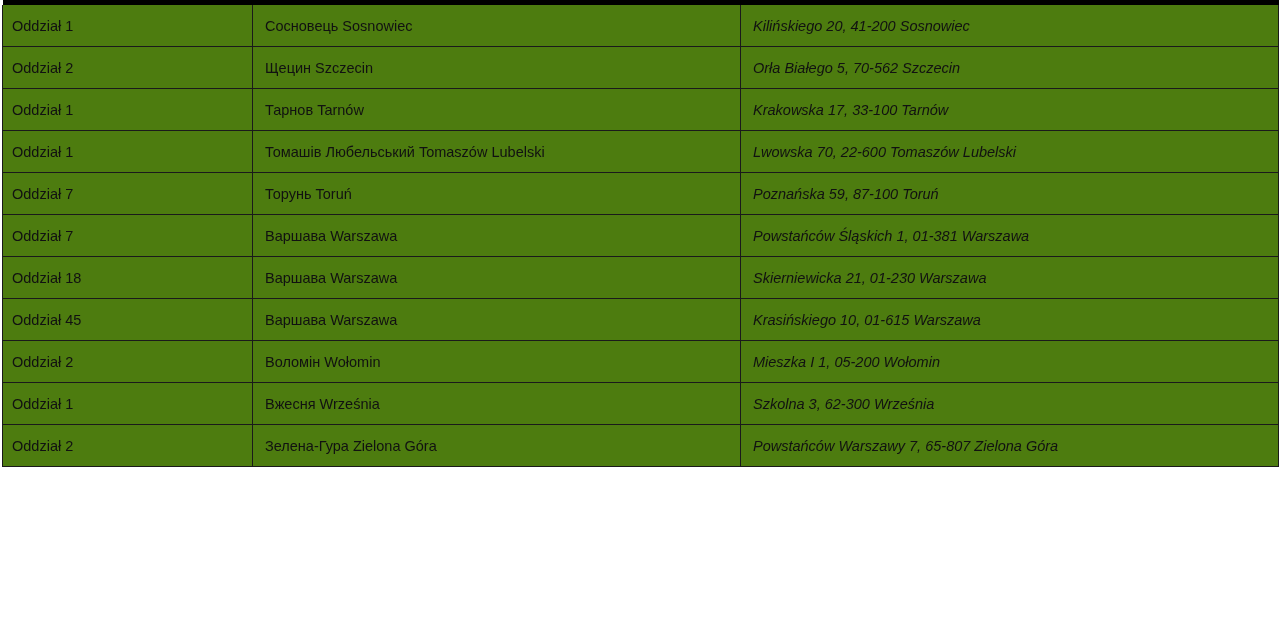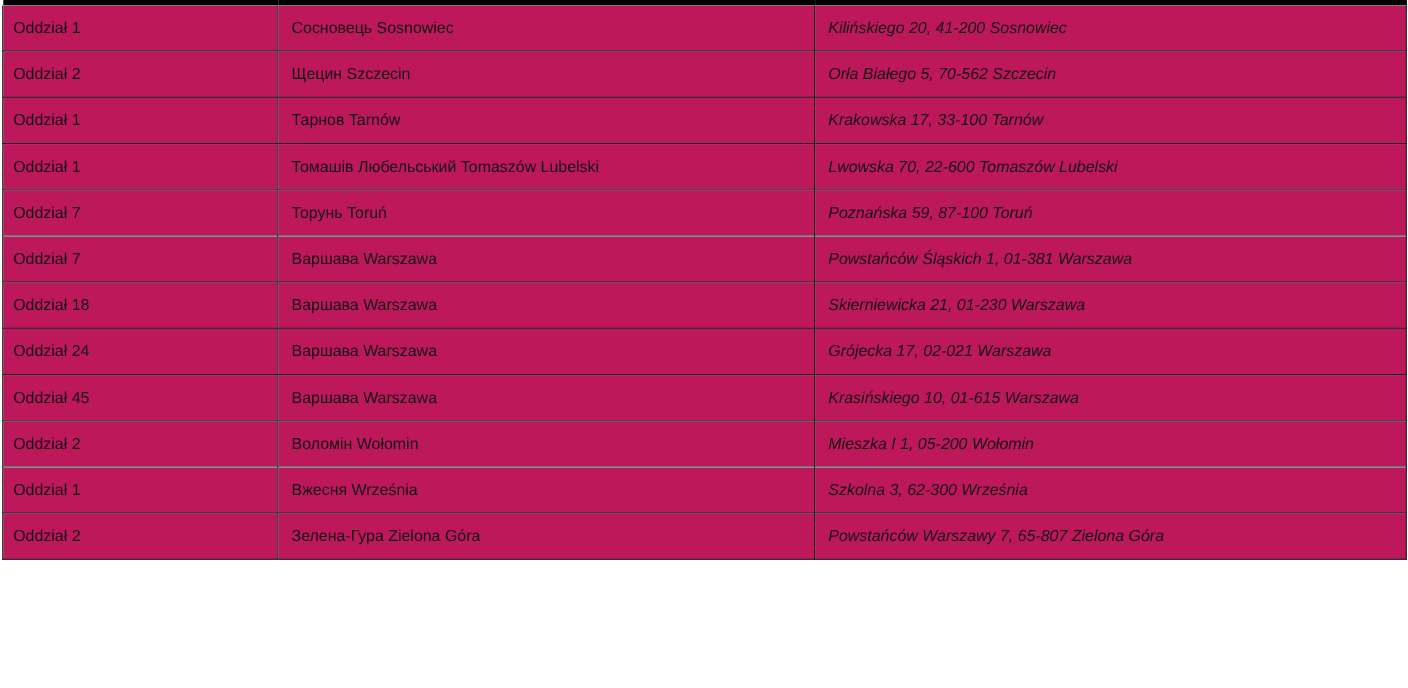--- a/index.html
+++ b/index.html
@@ -44,21 +44,21 @@
     border-right: 1px solid #1a1a1a;
     border-bottom: 1px solid #1a1a1a;
     height: 41px;
     padding: 0 10px 0 10px;
     font-size: 14.5px;
     line-height: 18px;
     vertical-align: middle;
     white-space: nowrap;
     overflow: hidden;
     text-overflow: clip;
-    background: #be185d;
+    background: #4d7c0f;
   }
   table.branch-table tr:first-child + tr td.cell {
     border-top: none;
   }
   table.branch-table td.col-branch { padding-left: 9px; }
   table.branch-table td.col-city   { padding-left: 12px; }
   table.branch-table td.col-addr   { padding-left: 12px; font-style: italic; }
 </style>
 </head>
 <body>
@@ -105,25 +105,20 @@
           <td class="cell col-branch">Oddział 7</td>
           <td class="cell col-city">Варшава Warszawa</td>
           <td class="cell col-addr">Powstańców Śląskich 1, 01-381 Warszawa</td>
         </tr>
         <tr>
           <td class="cell col-branch">Oddział 18</td>
           <td class="cell col-city">Варшава Warszawa</td>
           <td class="cell col-addr">Skierniewicka 21, 01-230 Warszawa</td>
         </tr>
         <tr>
-          <td class="cell col-branch">Oddział 24</td>
-          <td class="cell col-city">Варшава Warszawa</td>
-          <td class="cell col-addr">Grójecka 17, 02-021 Warszawa</td>
-        </tr>
-        <tr>
           <td class="cell col-branch">Oddział 45</td>
           <td class="cell col-city">Варшава Warszawa</td>
           <td class="cell col-addr">Krasińskiego 10, 01-615 Warszawa</td>
         </tr>
         <tr>
           <td class="cell col-branch">Oddział 2</td>
           <td class="cell col-city">Воломін Wołomin</td>
           <td class="cell col-addr">Mieszka I 1, 05-200 Wołomin</td>
         </tr>
         <tr>

